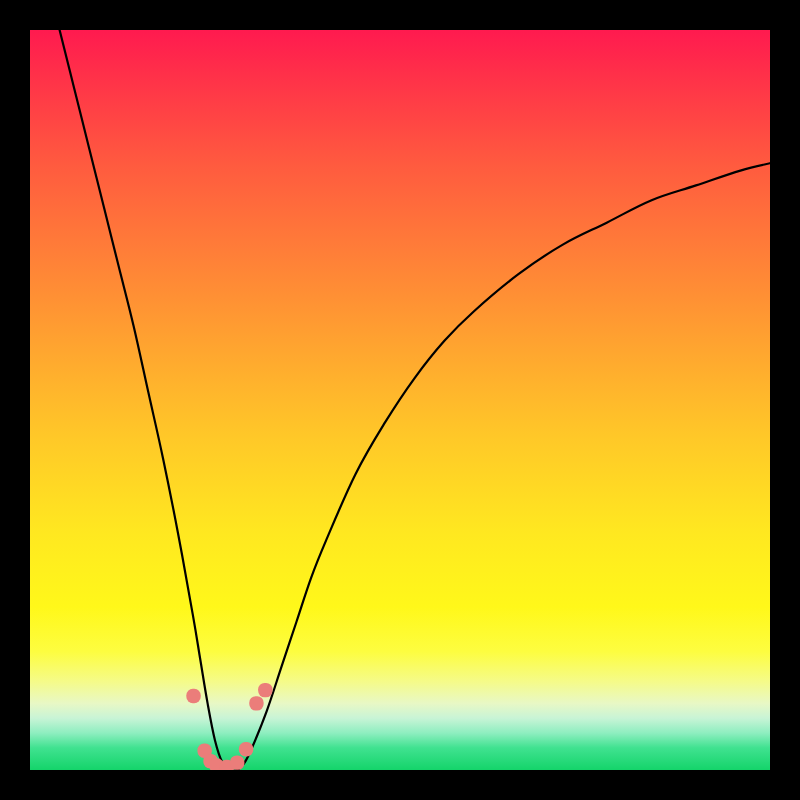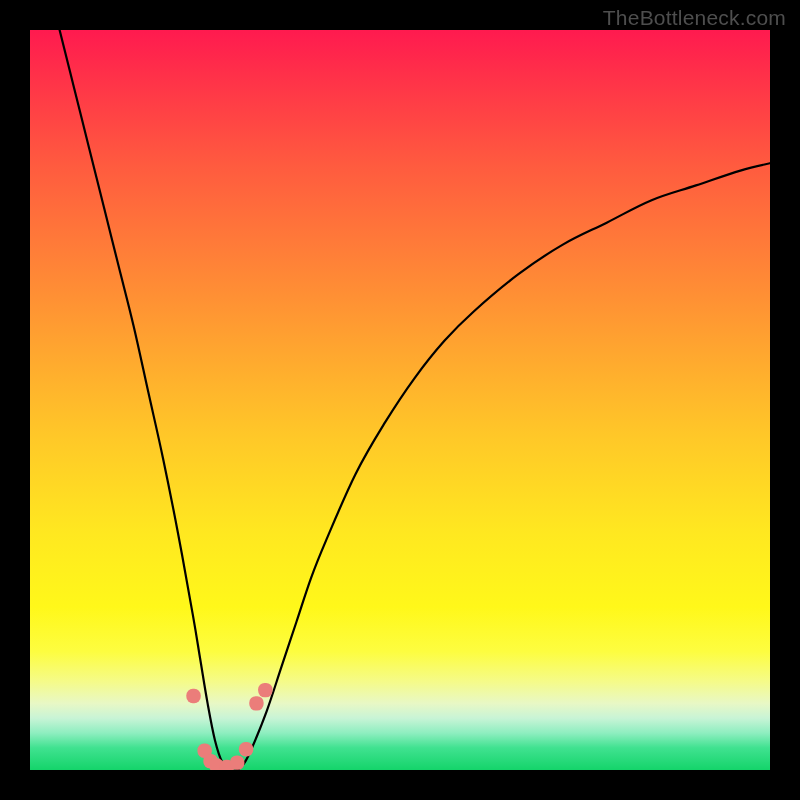--- a/index.html
+++ b/index.html
@@ -67,14 +67,13 @@
         <rect x="173.36" y="723.92" width="14.40" height="14.40" rx="6.48" ry="6.48" fill="#eb7d7a"></rect>
         <rect x="179.28" y="728.36" width="14.40" height="14.40" rx="6.48" ry="6.48" fill="#eb7d7a"></rect>
         <rect x="189.64" y="729.84" width="14.40" height="14.40" rx="6.48" ry="6.48" fill="#eb7d7a"></rect>
         <rect x="200.00" y="725.40" width="14.40" height="14.40" rx="6.48" ry="6.48" fill="#eb7d7a"></rect>
         <rect x="208.88" y="712.08" width="14.40" height="14.40" rx="6.48" ry="6.48" fill="#eb7d7a"></rect>
         <rect x="219.24" y="666.20" width="14.40" height="14.40" rx="6.48" ry="6.48" fill="#eb7d7a"></rect>
         <rect x="228.12" y="652.88" width="14.40" height="14.40" rx="6.48" ry="6.48" fill="#eb7d7a"></rect>
       </g>
   </svg>
 
-  <div class="watermark">TheBottleneck.com</div>
 </div>
 
 </body></html>

